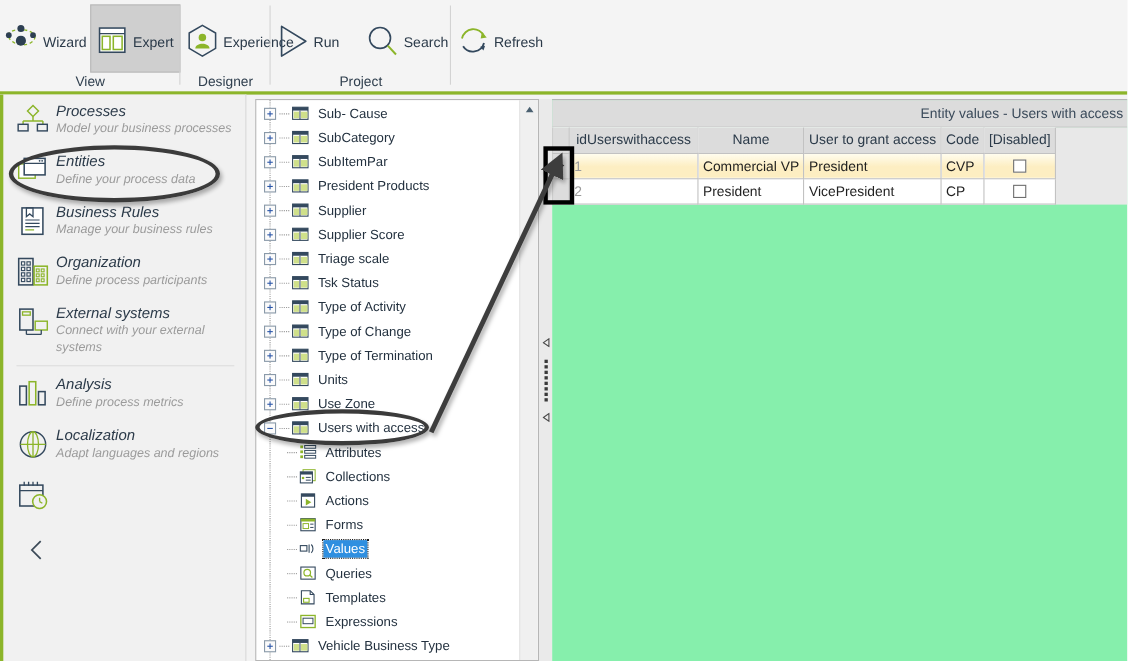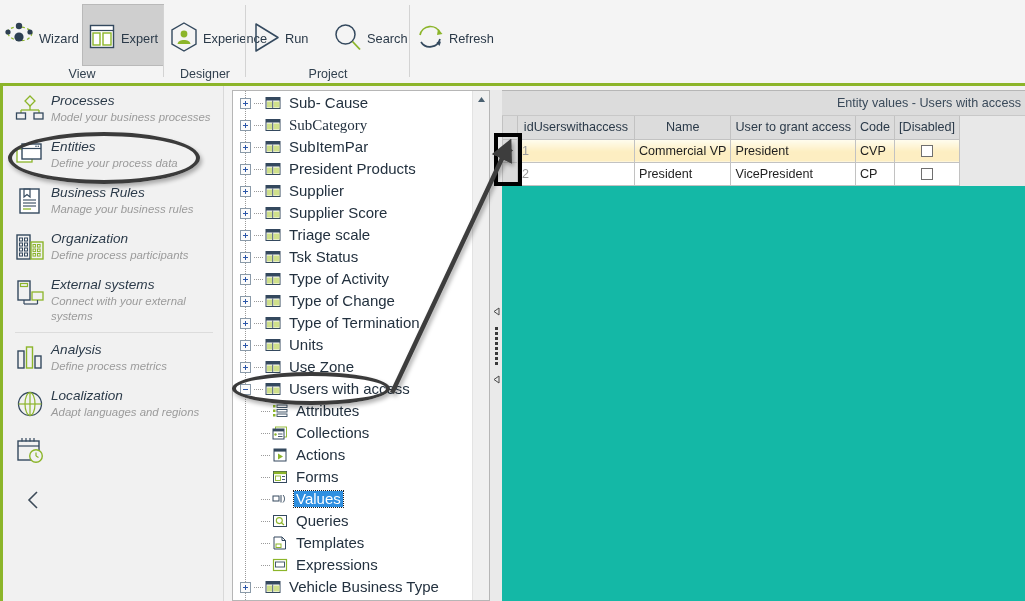--- a/index.html
+++ b/index.html
@@ -76,21 +76,21 @@
   
   #treepanel {
     position: absolute; left: 232px; top: 90px; width: 258px; height: 511px;
     background: #ffffff;
     border: 1px solid #b6b6b6;
     overflow: hidden;
   }
   #treescroll-area { position: absolute; left: 0; top: 0; right: 17px; bottom: 0; overflow: hidden; }
   .tnode {
     position: relative; height: 22px; display: flex; align-items: center;
-    font-size: 15px; color: #23313f; white-space: nowrap; cursor: default;
+    font-size: 12px; color: #23313f; white-space: nowrap; cursor: default;
   }
   .tnode .expander {
     width: 11px; height: 11px; min-width: 11px;
     border: 1px solid #8a9aa9; background: #fbfbfb;
     position: relative; margin-right: 3px;
   }
   .tnode .expander::before {
     content: ""; position: absolute; left: 2px; top: 4px; width: 5px; height: 1px; background: #2b56a8;
   }
   .tnode .expander.plus::after {
@@ -123,21 +123,21 @@
     background: #eaeaea;
     display: flex; flex-direction: column; align-items: center; justify-content: center;
   }
   #splitter .sp-arrow { font-size: 9px; color: #4a4a4a; line-height: 8px; }
   #splitter .sp-grip { margin: 10px 0; display: flex; flex-direction: column; gap: 2px; }
   #splitter .sp-grip i { display: block; width: 3px; height: 3px; background: #3a3a3a; }
 
   
   #rightpanel {
     position: absolute; left: 502px; top: 90px; right: 0; height: 511px;
-    background: #14b8a6;
+    background: #86efac;
     border-top: 1px solid #b6b6b6;
   }
   #grid-caption {
     height: 25px; line-height: 25px;
     padding-right: 4px;
     text-align: right;
     font-size: 12.6px; color: #3a4a5a;
     background: #dcdcdc;
     border-bottom: 1px solid #c8c8c8;
   }
@@ -425,21 +425,21 @@
               <svg width="16" height="14" viewBox="0 0 16 14">
                 <rect x="1" y="1.5" width="14" height="11" fill="#fff" stroke="#34495e" stroke-width="1"></rect>
                 <rect x="1" y="1.5" width="14" height="3" fill="#34495e"></rect>
                 <rect x="2" y="5.5" width="5" height="6" fill="#cfe08a"></rect>
                 <rect x="8.5" y="5.5" width="6" height="6" fill="#cfe08a"></rect>
                 <line x1="7.7" y1="4.5" x2="7.7" y2="12.5" stroke="#34495e" stroke-width="0.9"></line>
               </svg>
             </span>
             <span class="tlabel">Sub- Cause</span>
           </div>
-          <div class="tnode" style="padding-left: 7px; font-family: Liberation Serif, serif;">
+          <div class="tnode" style="padding-left: 7px;">
             <span class="expander plus"></span>
             <span class="dotline"></span>
             <span class="tico">
               <svg width="16" height="14" viewBox="0 0 16 14">
                 <rect x="1" y="1.5" width="14" height="11" fill="#fff" stroke="#34495e" stroke-width="1"></rect>
                 <rect x="1" y="1.5" width="14" height="3" fill="#34495e"></rect>
                 <rect x="2" y="5.5" width="5" height="6" fill="#cfe08a"></rect>
                 <rect x="8.5" y="5.5" width="6" height="6" fill="#cfe08a"></rect>
                 <line x1="7.7" y1="4.5" x2="7.7" y2="12.5" stroke="#34495e" stroke-width="0.9"></line>
               </svg>

